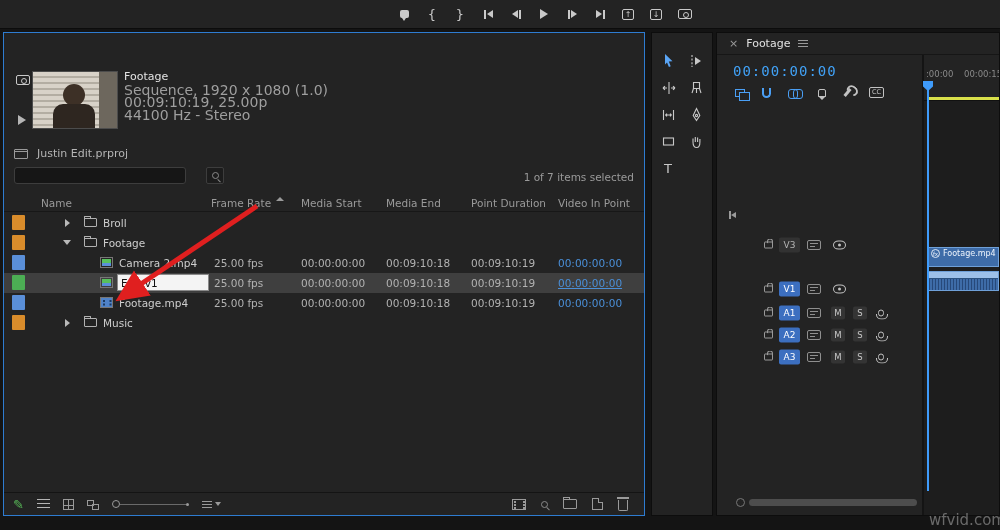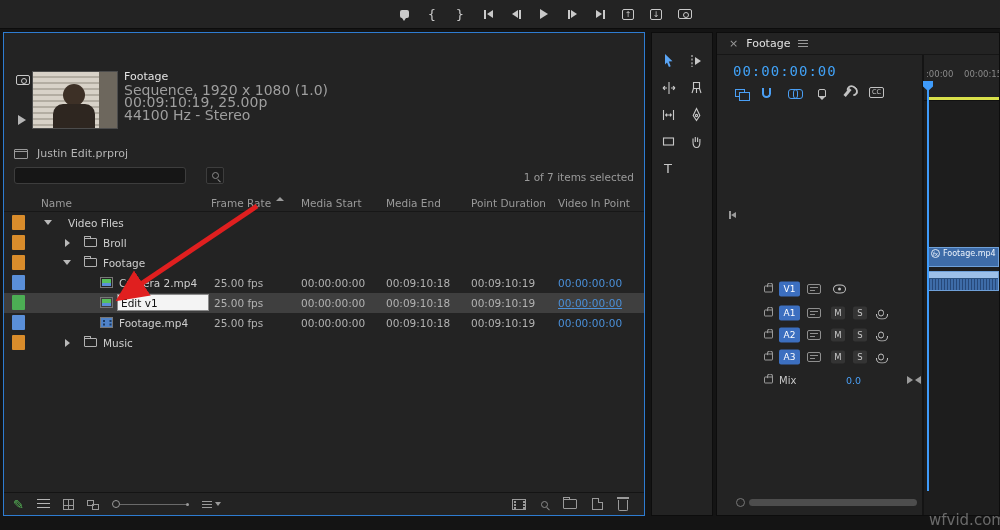--- a/index.html
+++ b/index.html
@@ -252,25 +252,20 @@
     <span style="left:207px">Frame Rate</span>
     <span class="caret-up" style="left:272px"></span>
     <span style="left:297px">Media Start</span>
     <span style="left:382px">Media End</span>
     <span style="left:467px">Point Duration</span>
     <span style="left:554px">Video In Point</span>
   </div>
 
   <div class="rows">
 
-    <div class="prow">
-      <span class="swatch sw-orange"></span>
-      <span class="chev chev-down" style="left:40px"></span>
-      <span class="rname" style="left:64px">Video Files</span>
-    </div>
 
     <div class="prow">
       <span class="swatch sw-orange"></span>
       <span class="chev chev-right" style="left:61px"></span>
       <span class="i-folder" style="left:80px"></span>
       <span class="rname" style="left:99px">Broll</span>
     </div>
 
     <div class="prow">
       <span class="swatch sw-orange"></span>
@@ -426,20 +421,26 @@
   <div class="workbar"></div>
   <div class="cliparea"></div>
   <div class="ph-handle"></div>
   <div class="playhead"></div>
 
   <div class="edit-point">
       <span class="bar" style="background:#9a9a9a;height:8px"></span>
       <span class="tri-l" style="border-right-color:#9a9a9a;border-top-width:3px;border-bottom-width:3px;border-right-width:5px"></span>
     </div>
 
+  <div class="trow" style="top:202px">
+    <span class="i-lock"></span>
+    <span class="tlabel off">V3</span>
+    <span class="i-patch"></span>
+    <span class="i-eye"></span>
+  </div>
   <div class="trow" style="top:246px">
     <span class="i-lock"></span>
     <span class="tlabel on">V1</span>
     <span class="i-patch"></span>
     <span class="i-eye"></span>
   </div>
 
   <div class="trow" style="top:270px">
     <span class="i-lock"></span>
     <span class="tlabel on">A1</span>
@@ -458,26 +459,20 @@
   </div>
   <div class="trow" style="top:314px">
     <span class="i-lock"></span>
     <span class="tlabel on">A3</span>
     <span class="i-patch"></span>
     <span class="msbox m">M</span>
     <span class="msbox s">S</span>
     <span class="i-mic"></span>
   </div>
 
-  <div class="trow" style="top:337px">
-    <span class="i-lock"></span>
-    <span class="mix-name">Mix</span>
-    <span class="mix-val">0.0</span>
-    <span class="i-fader"></span>
-  </div>
 
   <div class="vclip">
     <span class="fx-badge">fx</span>
     <span class="clbl">Footage.mp4 [</span>
   </div>
   <div class="aclip">
     <div class="astrip"></div>
     <div class="awave"></div>
   </div>
 

